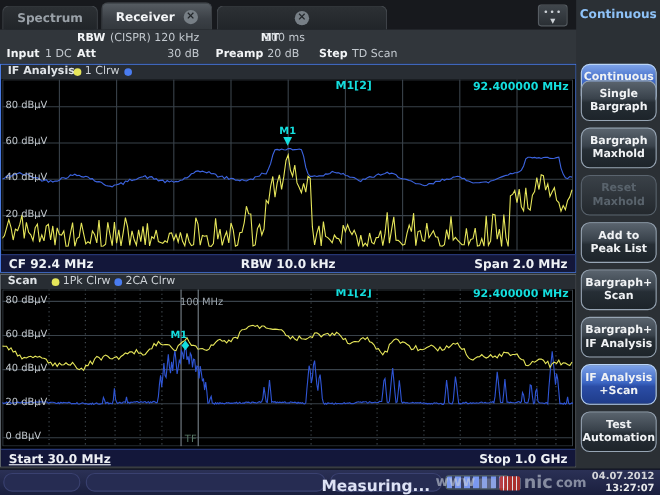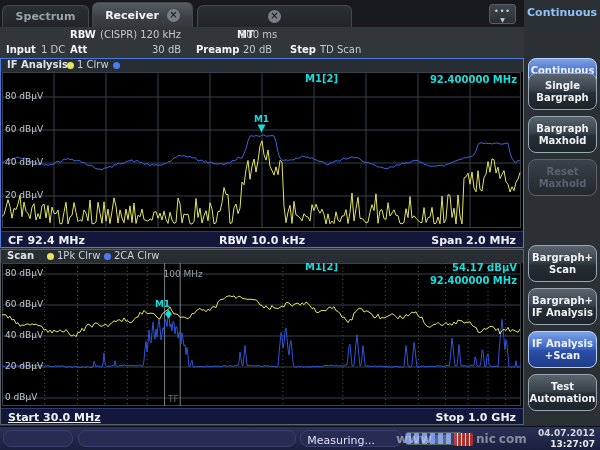--- a/index.html
+++ b/index.html
@@ -61,21 +61,21 @@
         background:linear-gradient(#5a646e,#39424b 45%,#262e35 55%,#1d242a);
         color:#f0f2f4;font-size:10px;font-weight:bold;text-align:center;
         display:flex;flex-direction:column;justify-content:center;line-height:12px;}
   .skey.active{background:linear-gradient(#7da2e8,#3c66c4 45%,#2b4da6 55%,#1f3c8a);border-color:#b9d4f8;}
   .skey.disabled{background:linear-gradient(#3a4148,#23282d);border-color:#5a646e;color:#59636c;}
   .skey span{position:static;}
 
   
   .statusbar{left:0;top:426px;width:600px;height:24px;background:linear-gradient(#2b3156,#1a1f3e);border-top:1px solid #0c0f20;}
   .pill{top:3px;height:17px;background:#262c52;border:1px solid #3a4170;border-radius:8px;}
-  .measuring{right:26px;top:3px;color:#dde2f5;font-size:11px;font-weight:normal;position:absolute;}
+  .measuring{right:10px;top:3px;color:#dde2f5;font-size:14px;font-weight:bold;position:absolute;}
   .progress{left:405px;top:5px;width:58px;height:13px;border:1px solid #566;border-radius:3px;
             background:repeating-linear-gradient(90deg,#7a98f0 0 5px,#3a4268 5px 8px);}
   .watermark{left:396px;top:4px;width:150px;height:16px;display:flex;align-items:center;gap:3px;z-index:3;}
   .watermark *{position:static;}
   .wm-txt{color:rgba(200,206,218,.6);font-size:13px;font-weight:bold;line-height:14px;}
   .wm-blob{width:16px;height:9px;background:rgba(180,186,198,.3);border-radius:2px;}
   .wm-red{width:19px;height:13px;border-radius:2px;opacity:.85;
           background:repeating-linear-gradient(90deg,#c23028 0 3px,#fff 3px 4px);}
   .datebox{right:5px;top:1px;text-align:right;font-size:9px;font-weight:bold;line-height:11px;color:#d4d6da;}
   .datebox .tm{position:static;display:block;color:#e8eaec;}
@@ -200,21 +200,20 @@
           <path d="M166.5,46.5 L170.0,51.0 L166.5,55.5 L163.0,51.0 Z" class="mk"></path>
           <text x="160.5" y="44.0" text-anchor="middle" class="mkt">M1</text>
         </svg>
       <span class="ylab" style="top:5px;">80 dBµV</span>
       <span class="ylab" style="top:36px;">60 dBµV</span>
       <span class="ylab" style="top:67px;">40 dBµV</span>
       <span class="ylab" style="top:98px;">20 dBµV</span>
       <span class="ylab" style="top:129px;">0 dBµV</span>
       <span class="mkname" style="top:-2px;">M1[2]</span>
       <div class="mkblock" style="top:-2px;">
-        <span style="position:static;display:block;">54.17 dBµV</span>
         <span style="position:static;display:block;">92.400000 MHz</span>
       </div>
     </div>
     <div class="pfoot">
       <span style="left:7px;text-decoration:underline;">Start 30.0 MHz</span>
       <span style="right:7px;">Stop 1.0 GHz</span>
     </div>
   </div>
 
   <div class="sidebar">
@@ -228,20 +227,24 @@
         <span>Bargraph</span>
       </div>
     <div class="skey normal" style="top:116px;">
       <span>Bargraph</span>
         <span>Maxhold</span>
       </div>
     <div class="skey disabled" style="top:159px;">
       <span>Reset</span>
         <span>Maxhold</span>
       </div>
+    <div class="skey normal" style="top:202px;">
+      <span>Add to</span>
+        <span>Peak List</span>
+      </div>
     <div class="skey normal" style="top:245px;">
       <span>Bargraph+</span>
         <span>Scan</span>
       </div>
     <div class="skey normal" style="top:288px;">
       <span>Bargraph+</span>
         <span>IF Analysis</span>
       </div>
     <div class="skey active" style="top:331px;">
       <span>IF Analysis</span>
@@ -257,21 +260,21 @@
     <div class="pill" style="left:3px;width:70px;"></div>
     <div class="pill" style="left:78px;width:218px;"></div>
     <div class="pill" style="left:300px;width:102px;">
       <span class="measuring">Measuring...</span>
     </div>
     <div class="progress"></div>
     <div class="watermark">
       <span class="wm-txt">www</span>
       <span class="wm-blob"></span>
       <span class="wm-red"></span>
-      <span class="wm-txt" style="font-size:12px">nic</span>
+      <span class="wm-txt" style="font-size:16px">nic</span>
       <span class="wm-txt" style="font-size:12px">com</span>
     </div>
     <div class="datebox">
       <span style="position:static;display:block;">04.07.2012</span>
       <span class="tm">13:27:07</span>
     </div>
   </div>
 
 </div>
 

